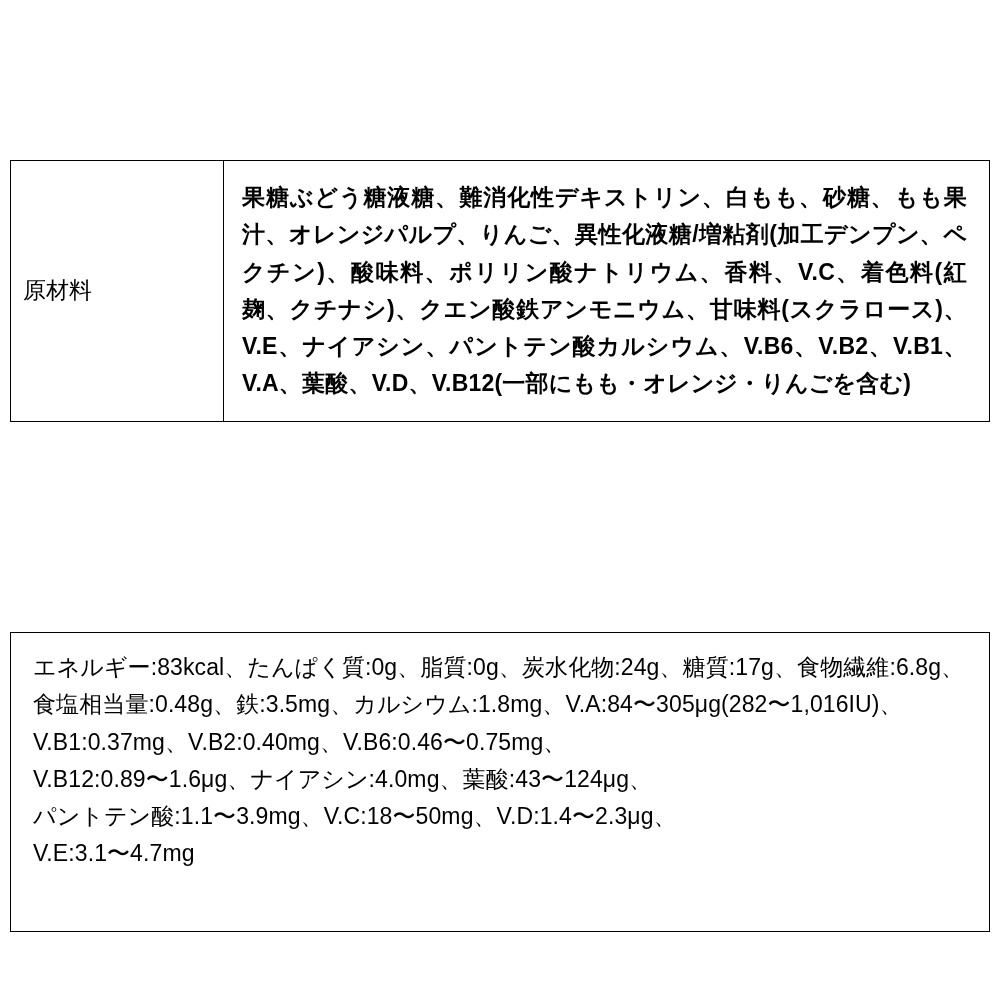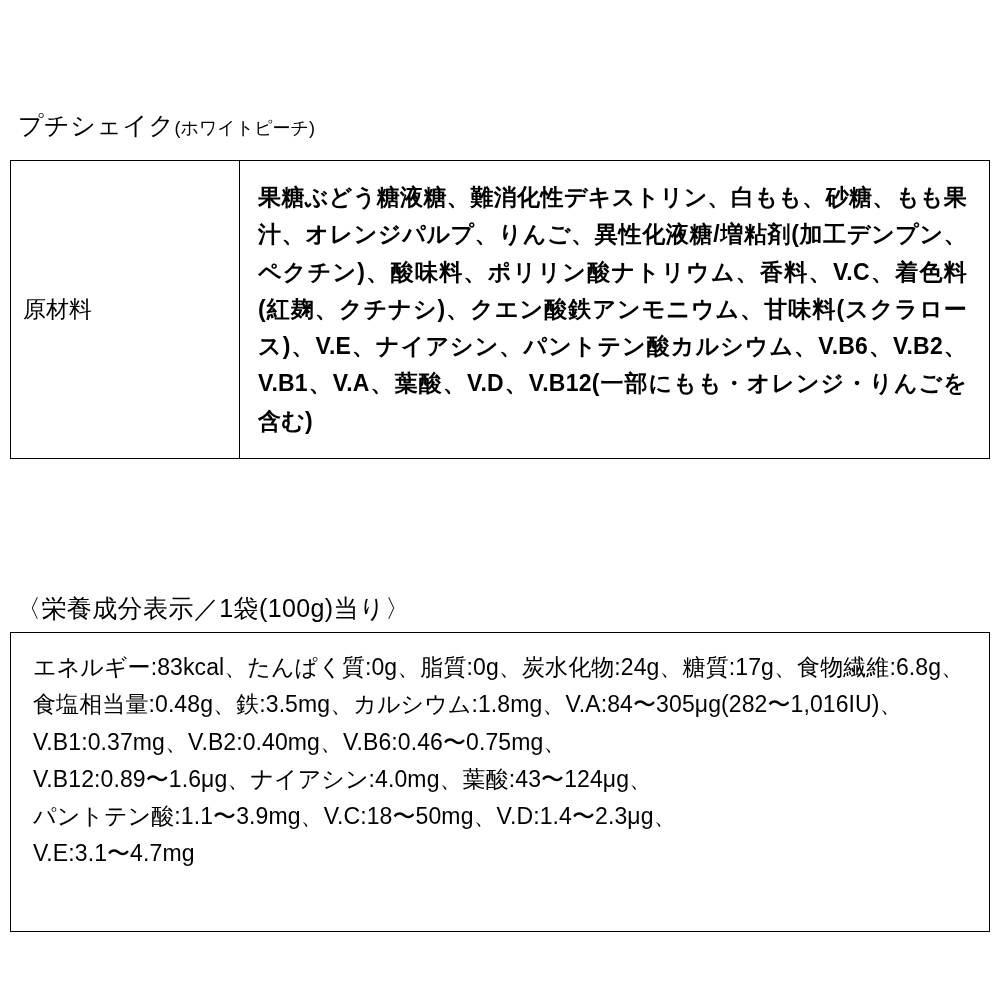--- a/index.html
+++ b/index.html
@@ -42,21 +42,21 @@
     position: absolute;
     left: 10px;
     top: 160px;
     width: 980px;
     border-collapse: collapse;
     table-layout: fixed;
   }
   .ingredients-table td {
     border: 1px solid #000000;
     vertical-align: middle;
-    padding: 16px;
+    padding: 0;
   }
   .ing-label-cell {
     width: 200px;
     text-align: left;
     padding-left: 12px !important;
     font-size: 23px;
   }
   .ing-body-cell {
     padding: 18px 22px 18px 18px !important;
     vertical-align: top;
@@ -97,36 +97,32 @@
     line-height: 1.62;
     letter-spacing: 0.1px;
     white-space: pre-wrap;
   }
 </style>
 </head>
 <body>
 
 <div class="page">
 
-  <div class="product-title">
-    <span>プチシェイク</span><span class="sub">(ホワイトピーチ)</span>
-  </div>
 
   <table class="ingredients-table">
     <tbody>
         <tr>
       <td class="ing-label-cell">原材料</td>
       <td class="ing-body-cell">
         <div class="ing-body-text">果糖ぶどう糖液糖、難消化性デキストリン、白もも、砂糖、もも果汁、オレンジパルプ、りんご、異性化液糖/増粘剤(加工デンプン、ペクチン)、酸味料、ポリリン酸ナトリウム、香料、V.C、着色料(紅麹、クチナシ)、クエン酸鉄アンモニウム、甘味料(スクラロース)、V.E、ナイアシン、パントテン酸カルシウム、V.B6、V.B2、V.B1、V.A、葉酸、V.D、V.B12(一部にもも・オレンジ・りんごを含む)</div>
       </td>
     </tr>
   </tbody>
     </table>
 
-  <div class="nutrition-heading">〈栄養成分表示／1袋(100g)当り〉</div>
 
   <div class="nutrition-box">
     <div class="nutrition-text">エネルギー:83kcal、たんぱく質:0g、脂質:0g、炭水化物:24g、糖質:17g、食物繊維:6.8g、食塩相当量:0.48g、鉄:3.5mg、カルシウム:1.8mg、V.A:84〜305μg(282〜1,016IU)、
 V.B1:0.37mg、V.B2:0.40mg、V.B6:0.46〜0.75mg、
 V.B12:0.89〜1.6μg、ナイアシン:4.0mg、葉酸:43〜124μg、
 パントテン酸:1.1〜3.9mg、V.C:18〜50mg、V.D:1.4〜2.3μg、
 V.E:3.1〜4.7mg</div>
   </div>
 
 </div>

